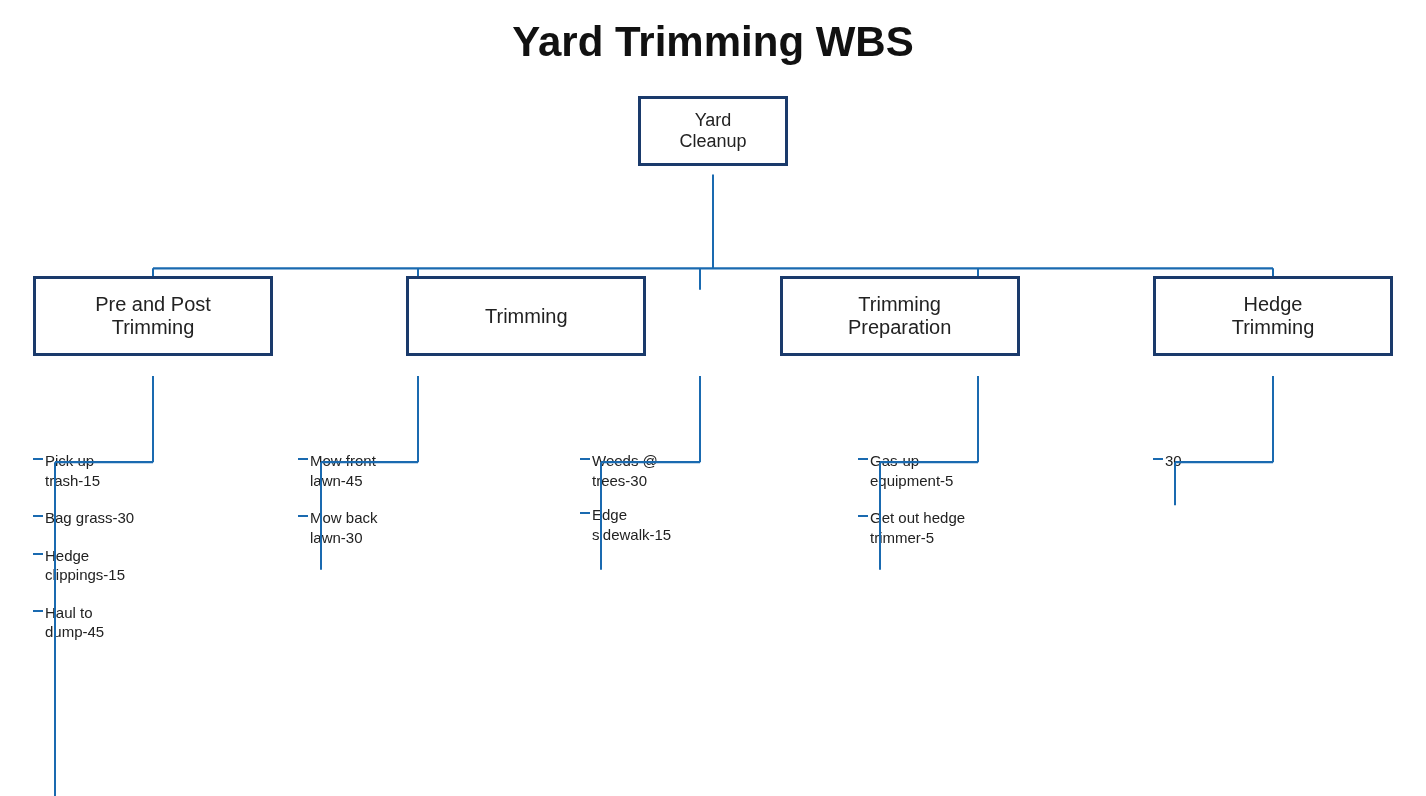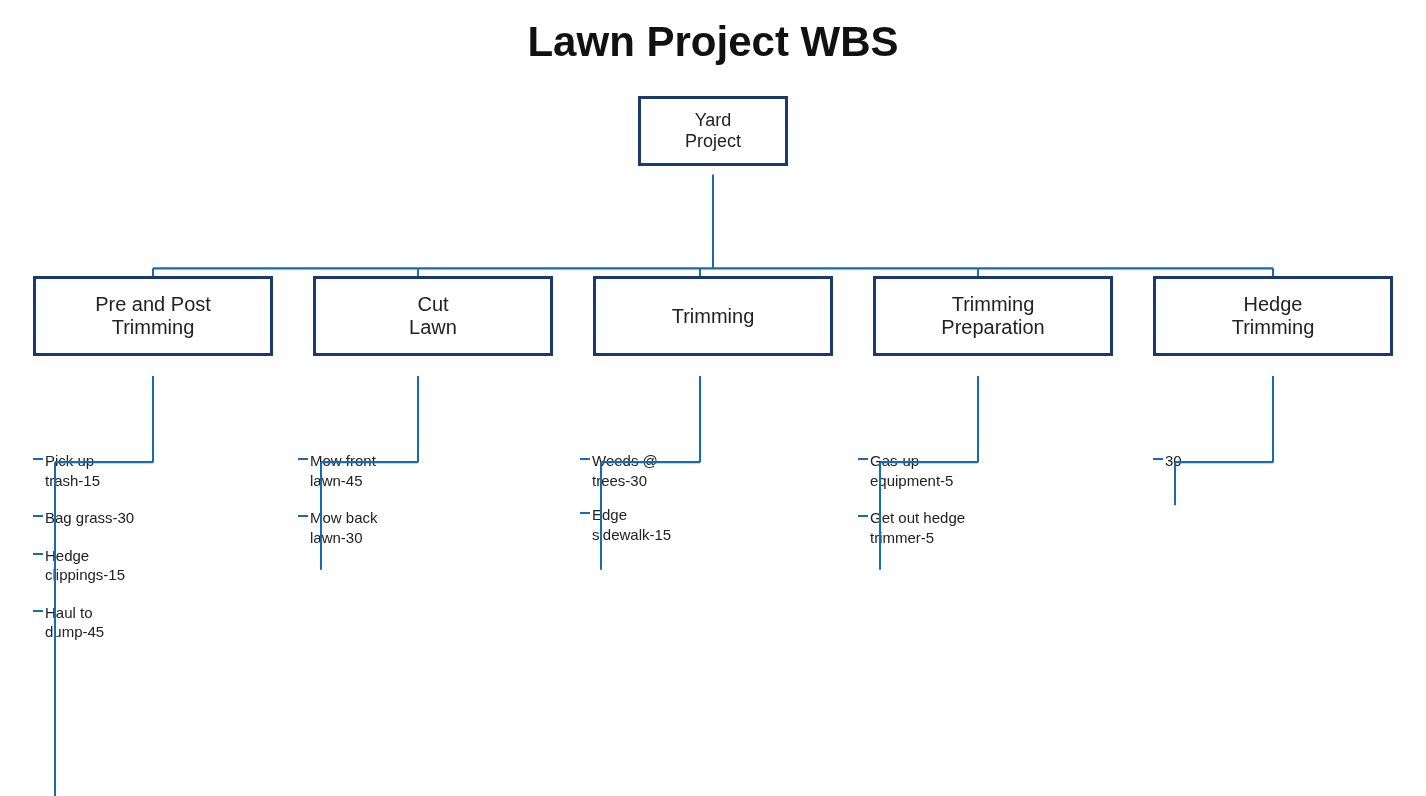--- a/index.html
+++ b/index.html
@@ -119,21 +119,21 @@
     
     .children-col-0 { left: 10px; }
     .children-col-1 { left: 275px; }
     .children-col-2 { left: 557px; gap: 15px; }
     .children-col-3 { left: 835px; }
     .children-col-4 { left: 1130px; }
   </style>
 </head>
 <body>
 
-<div class="page-title">Lawn Project WBS</div>
+<div class="page-title">Yard Trimming WBS</div>
 
 <div class="wbs-container">
 
   <svg class="connectors" viewBox="0 0 1380 650" preserveAspectRatio="none">
 
     <line x1="690" y1="73" x2="690" y2="160" stroke="#1a6ab0" stroke-width="2"></line>
 
     <line x1="130" y1="160" x2="1250" y2="160" stroke="#1a6ab0" stroke-width="2"></line>
 
     <line x1="130" y1="160" x2="130" y2="180" stroke="#1a6ab0" stroke-width="2"></line>
@@ -159,28 +159,26 @@
     <line x1="955" y1="340" x2="857" y2="340" stroke="#1a6ab0" stroke-width="2"></line>
     <line x1="857" y1="340" x2="857" y2="440" stroke="#1a6ab0" stroke-width="2"></line>
 
     <line x1="1250" y1="260" x2="1250" y2="340" stroke="#1a6ab0" stroke-width="2"></line>
     <line x1="1250" y1="340" x2="1152" y2="340" stroke="#1a6ab0" stroke-width="2"></line>
     <line x1="1152" y1="340" x2="1152" y2="380" stroke="#1a6ab0" stroke-width="2"></line>
   </svg>
 
   <div class="root-node">
     <span style="white-space:pre-line;">Yard
-Project</span>
+Cleanup</span>
   </div>
 
   <div class="level2-row">
     <div class="l2-node" style="white-space:pre-line;">Pre and Post
 Trimming</div>
-    <div class="l2-node" style="white-space:pre-line;">Cut
-Lawn</div>
     <div class="l2-node" style="white-space:pre-line;">Trimming</div>
     <div class="l2-node" style="white-space:pre-line;">Trimming
 Preparation</div>
     <div class="l2-node" style="white-space:pre-line;">Hedge
 Trimming</div>
   </div>
 
   <div class="children-list children-col-0">
     <div class="child-item">Pick up<br>trash-15</div>
     <div class="child-item">Bag grass-30</div>

